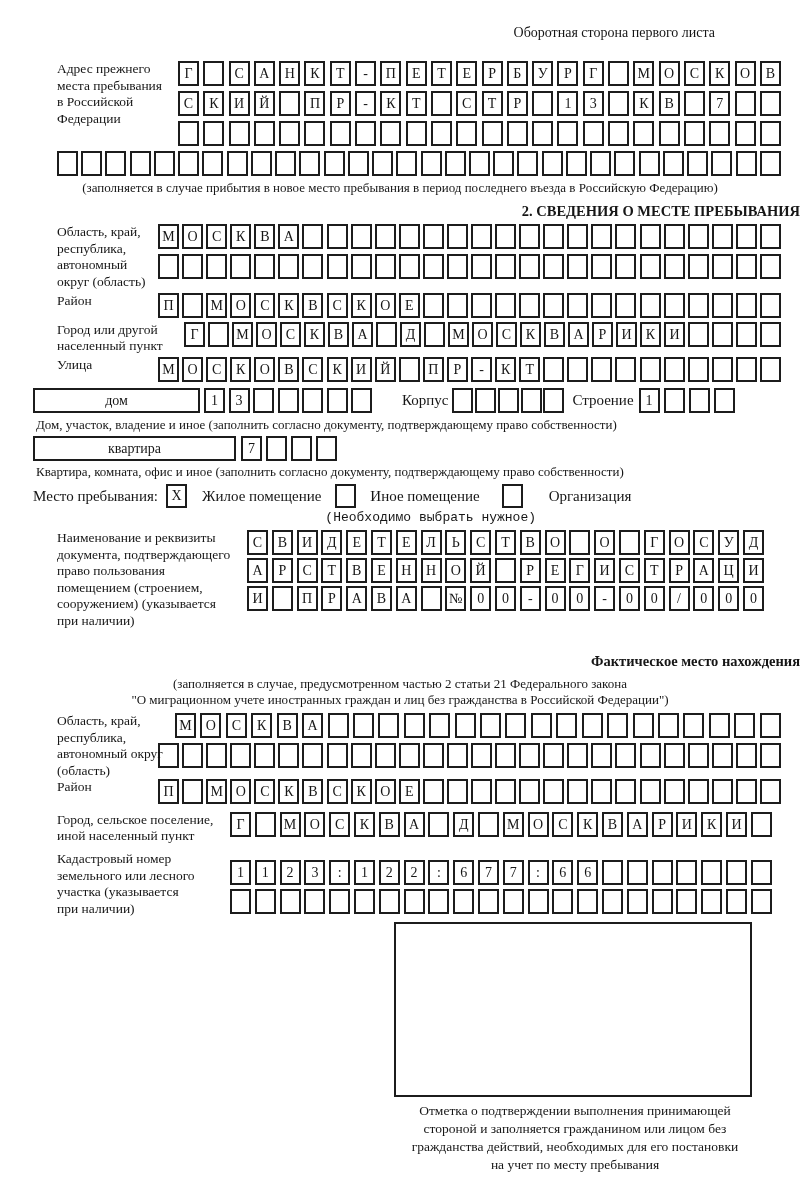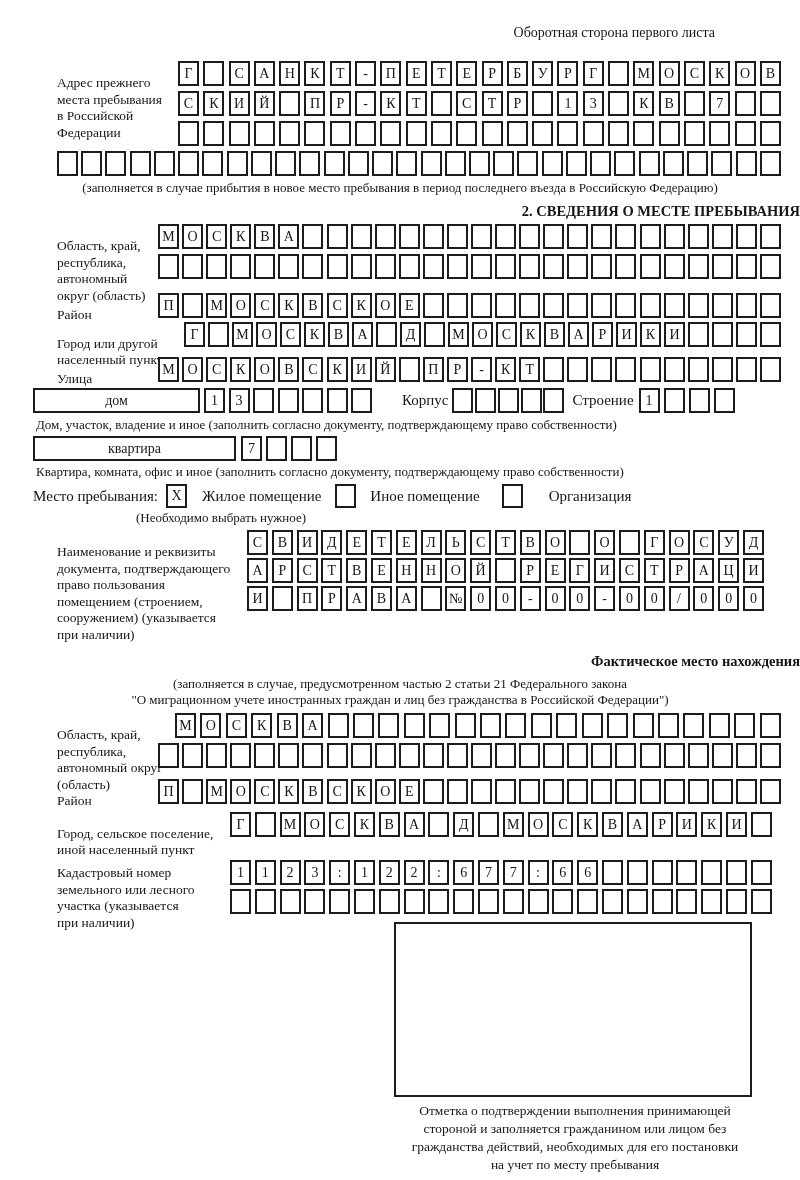--- a/index.html
+++ b/index.html
@@ -2,21 +2,21 @@
 <html><head>
 <meta charset="utf-8">
 <style>
   html,body{margin:0;padding:0;}
   body{
     width:800px;height:1180px;background:#ffffff;color:#161616;
     font-family:"Liberation Serif", serif;position:relative;overflow:hidden;
   }
   .hdr-note{margin-top:24px;padding-right:85px;text-align:right;font-size:14px;line-height:17px;}
   .field{position:relative;}
-  .lbl{position:absolute;left:57px;top:14px;font-size:13.5px;line-height:16.5px;}
+  .lbl{position:absolute;left:57px;top:0;font-size:13.5px;line-height:16.5px;}
   .lbl2{line-height:15.5px;}
   .cellcol{display:flex;flex-direction:column;row-gap:5px;}
   .crow{display:flex;justify-content:space-between;}
   .cell{
     flex:0 0 21px;width:21px;height:25px;border:2px solid #1c1c1c;box-sizing:border-box;
     display:flex;align-items:center;justify-content:center;
     font-size:14px;line-height:20px;background:#fff;
   }
   
   .g24 {margin-left:178px;width:603px;}
@@ -376,21 +376,21 @@
 
 <div class="inline-row" style="margin-top:4px;">
   <div class="opt-lbl" style="margin-left:33px;">Место пребывания:</div>
   <div class="chk" style="margin-left:8px;">X</div>
   <div class="opt-lbl" style="margin-left:15px;">Жилое помещение</div>
   <div class="chk" style="margin-left:14px;"></div>
   <div class="opt-lbl" style="margin-left:14px;">Иное помещение</div>
   <div class="chk" style="margin-left:22px;"></div>
   <div class="opt-lbl" style="margin-left:26px;">Организация</div>
 </div>
-<div class="note" style="margin-left:136px;width:400px;text-align:left;margin-top:2px;">(Необходимо выбрать нужное)</div>
+<div class="note" style="margin-left:136px;width:400px;text-align:right;margin-top:2px;font-family:Liberation Mono, monospace;">(Необходимо выбрать нужное)</div>
 
 <div class="field" style="margin-top:4px;min-height:99px;">
   <div class="lbl">
       <div>Наименование и реквизиты</div>
       <div>документа, подтверждающего</div>
       <div>право пользования</div>
       <div>помещением (строением,</div>
       <div>сооружением) (указывается</div>
       <div>при наличии)</div>
     </div>

